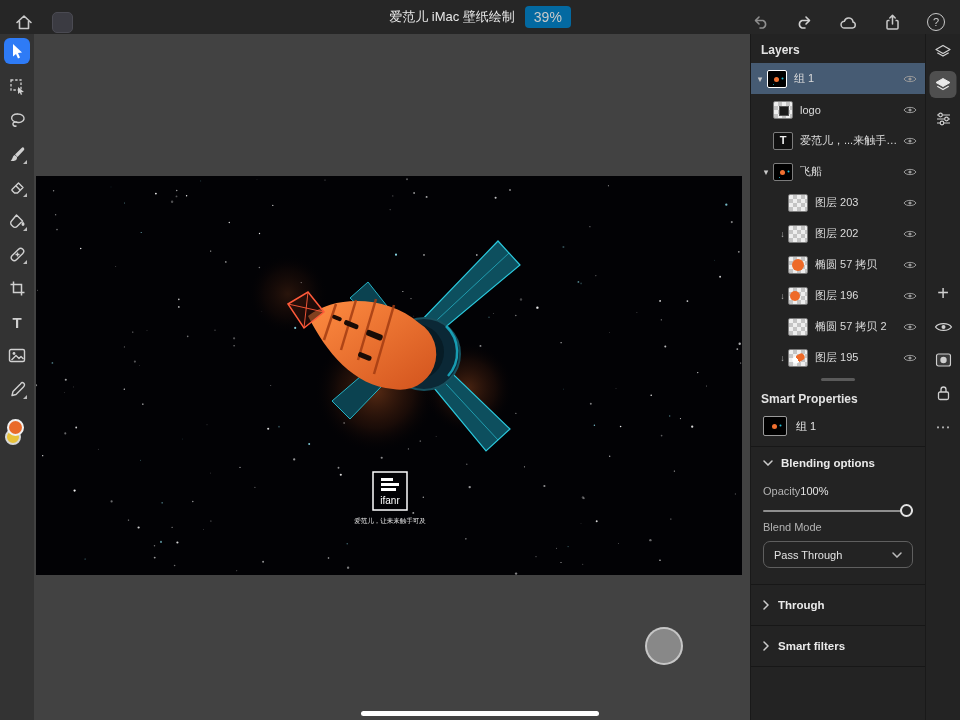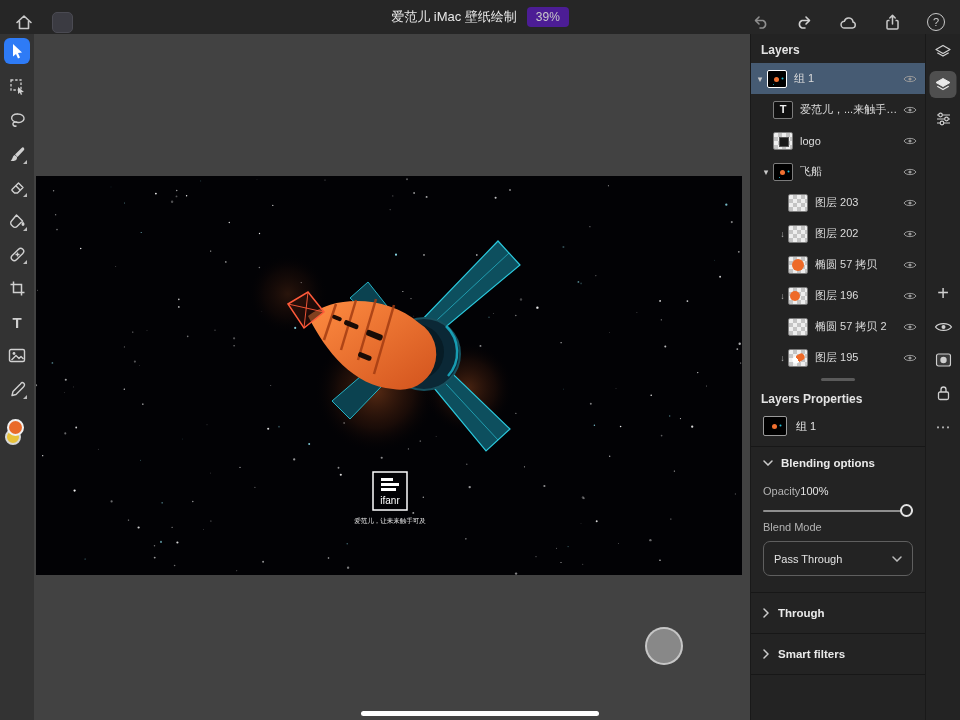--- a/index.html
+++ b/index.html
@@ -10,21 +10,21 @@
   
   .topbar { position:relative; height:34px; background:#262626; display:flex; align-items:flex-end;
             padding:0 12px; z-index:30; }
   .tb-left { display:flex; align-items:center; gap:14px; }
   .tb-btn { width:24px; height:24px; display:flex; align-items:center; justify-content:center;
             background:none; border:none; cursor:pointer; color:#c9c9c9; }
   .app-tile { width:21px; height:21px; border-radius:5px; background:#3b3b42; border:1px solid #4a4a52; }
   .tb-center { position:absolute; left:0; right:0; top:0; bottom:0; display:flex; align-items:center;
                justify-content:center; gap:10px; pointer-events:none; }
   .doc-title { color:#e8e8e8; font-size:13px; }
-  .zoom-badge { background:#4c1d95; color:#c9c9c9; font-size:12px; padding:3px 9px; border-radius:4px; }
+  .zoom-badge { background:#0369a1; color:#c9c9c9; font-size:14px; padding:3px 9px; border-radius:4px; }
   .tb-right { margin-left:auto; display:flex; align-items:center; gap:20px; }
   .help-circle { width:18px; height:18px; border:1.5px solid #c9c9c9; border-radius:50%;
                  color:#c9c9c9; font-size:11px; display:flex; align-items:center; justify-content:center; }
 
   
   .main { display:flex; height:686px; }
 
   
   .toolbar { position:relative; width:34px; background:#333333; flex:none; z-index:20; }
   .tool { position:absolute; left:50%; transform:translateX(-50%); width:26px; height:26px;
@@ -97,21 +97,21 @@
   .blend-section { padding:10px 12px 16px; }
   .sec-header { display:flex; align-items:center; gap:8px; font-size:11.5px; font-weight:700;
                 color:#eaeaea; cursor:pointer; }
   .row-between { display:flex; align-items:center; margin-top:16px; }
   .lbl { font-size:11px; color:#b3b3b3; }
   .val { font-size:11px; color:#e3e3e3; }
   .slider { position:relative; height:16px; margin-top:6px; cursor:pointer; }
   .slider .track { position:absolute; left:0; right:0; top:7px; height:2px; background:#8f8f8f; border-radius:1px; }
   .slider .knob { position:absolute; right:0; top:1px; width:13px; height:13px; border-radius:50%;
                   background:#242424; border:2px solid #e2e2e2; cursor:grab; }
-  .dropdown { margin-top:8px; height:35px; border:1px solid #5f5f5f; border-radius:7px;
+  .dropdown { margin-top:8px; height:27px; border:1px solid #5f5f5f; border-radius:7px;
               display:flex; align-items:center; padding:0 10px; cursor:pointer; }
   .dropdown .val { flex:1; }
   .collapse-row { display:flex; align-items:center; gap:9px; padding:0 12px; height:40px;
                   font-size:11.5px; font-weight:700; color:#eaeaea; cursor:pointer; }
 
   
   .rail { position:relative; width:35px; flex:none; background:#232323; border-left:1px solid #191919; }
   .rail-btn { position:absolute; left:50%; transform:translateX(-50%); width:27px; height:27px;
               display:flex; align-items:center; justify-content:center; background:none; border:none;
               color:#cfcfcf; cursor:pointer; font-size:16px; }
@@ -483,34 +483,34 @@
           <span class="thumb t0"></span>
           <span class="lname">组 1</span>
           <span class="eye">
               <svg width="14" height="10" viewBox="0 0 14 10">
                 <path d="M1 5 C3 1.5 11 1.5 13 5 C11 8.5 3 8.5 1 5 Z" fill="none" stroke="#9a9a9a" stroke-width="1"></path>
                 <circle cx="7" cy="5" r="1.6" fill="#9a9a9a"></circle>
               </svg>
             </span>
         </div>
 
+        <div class="layer-row r2">
+          <span class="thumb checker t2"></span>
+          <span class="lname">logo</span>
+          <span class="eye">
+              <svg width="14" height="10" viewBox="0 0 14 10">
+                <path d="M1 5 C3 1.5 11 1.5 13 5 C11 8.5 3 8.5 1 5 Z" fill="none" stroke="#9a9a9a" stroke-width="1"></path>
+                <circle cx="7" cy="5" r="1.6" fill="#9a9a9a"></circle>
+              </svg>
+            </span>
+        </div>
+
         <div class="layer-row r1">
           <span class="thumb t1"></span>
           <span class="lname">爱范儿，...来触手可及</span>
-          <span class="eye">
-              <svg width="14" height="10" viewBox="0 0 14 10">
-                <path d="M1 5 C3 1.5 11 1.5 13 5 C11 8.5 3 8.5 1 5 Z" fill="none" stroke="#9a9a9a" stroke-width="1"></path>
-                <circle cx="7" cy="5" r="1.6" fill="#9a9a9a"></circle>
-              </svg>
-            </span>
-        </div>
-
-        <div class="layer-row r2">
-          <span class="thumb checker t2"></span>
-          <span class="lname">logo</span>
           <span class="eye">
               <svg width="14" height="10" viewBox="0 0 14 10">
                 <path d="M1 5 C3 1.5 11 1.5 13 5 C11 8.5 3 8.5 1 5 Z" fill="none" stroke="#9a9a9a" stroke-width="1"></path>
                 <circle cx="7" cy="5" r="1.6" fill="#9a9a9a"></circle>
               </svg>
             </span>
         </div>
 
         <div class="layer-row r3">
           <span class="expander">▾</span>
@@ -589,21 +589,21 @@
               <svg width="14" height="10" viewBox="0 0 14 10">
                 <path d="M1 5 C3 1.5 11 1.5 13 5 C11 8.5 3 8.5 1 5 Z" fill="none" stroke="#9a9a9a" stroke-width="1"></path>
                 <circle cx="7" cy="5" r="1.6" fill="#9a9a9a"></circle>
               </svg>
             </span>
         </div>
       </div>
 
       <div class="drag-handle"></div>
 
-      <div class="panel-title">Layers Properties</div>
+      <div class="panel-title">Smart Properties</div>
 
       <div class="prop-item">
         <span class="prop-thumb"></span>
         <span class="prop-name">组 1</span>
       </div>
 
       <hr class="hairline">
 
       <div class="blend-section">
         <div class="sec-header">

